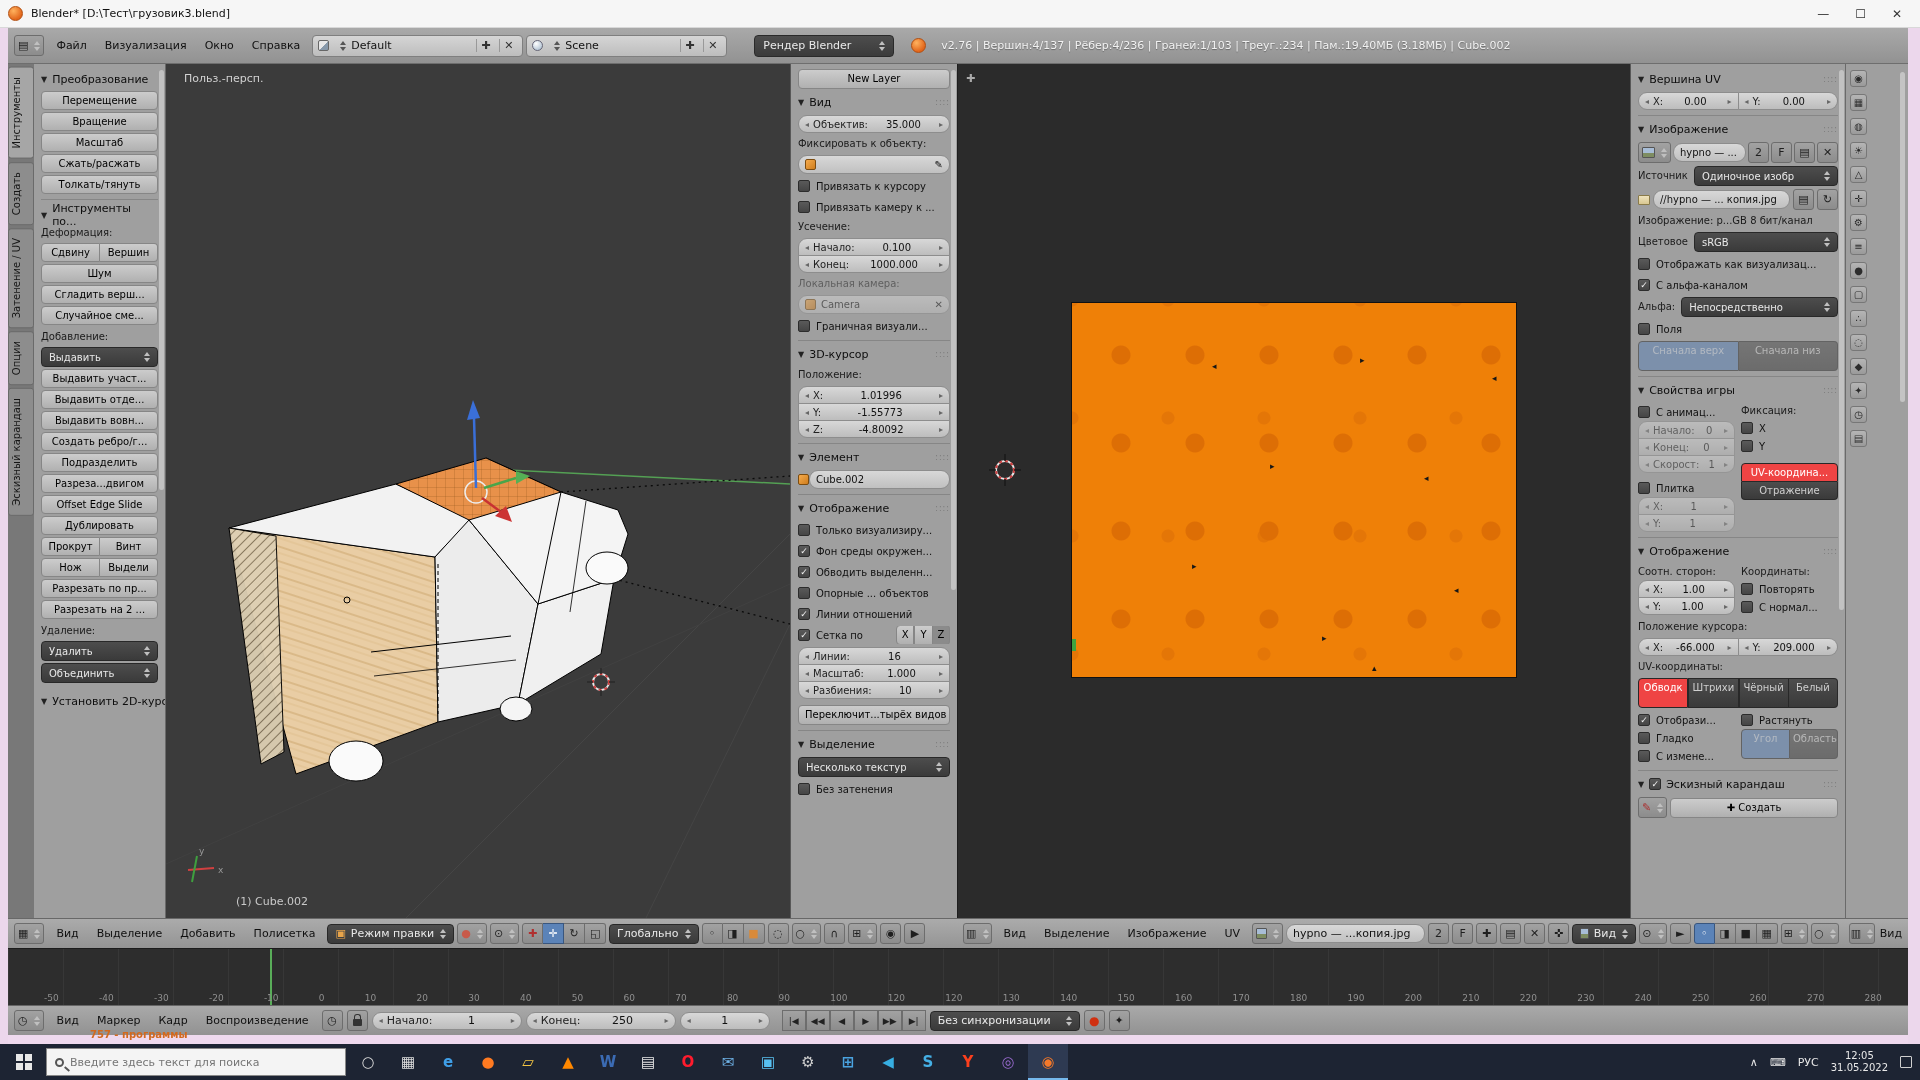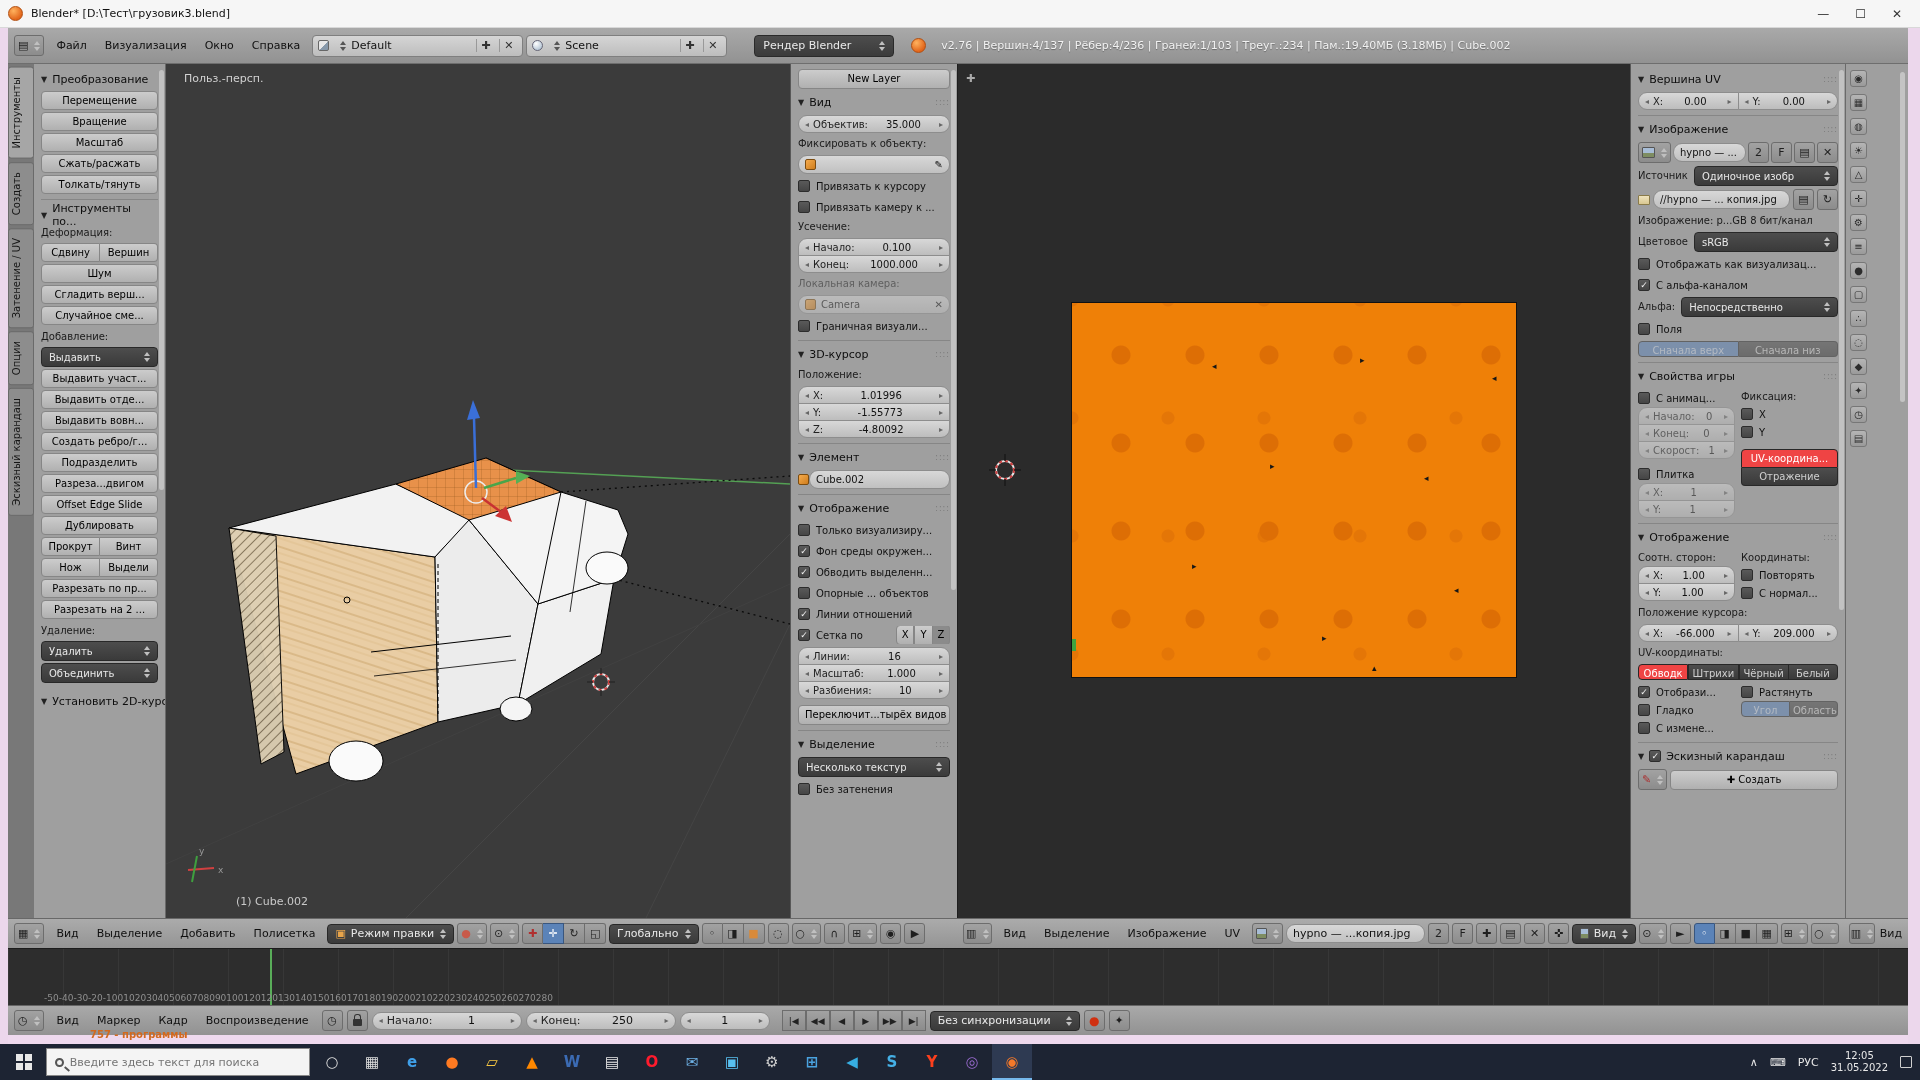--- a/index.html
+++ b/index.html
@@ -51,21 +51,21 @@
 .grip{margin-left:auto;color:#7a7a7a;font-size:8px;letter-spacing:1px}
 .grip::after{content:"::::"}
 .plabel{height:16px;line-height:16px;color:#1b1b1b;white-space:nowrap;overflow:hidden}
 .sep{border-top:1px solid #868686;margin:5px 0}
 .panel{background:#9f9f9f;padding:5px 7px;font-size:10px;overflow:hidden}
 .objfield{display:flex;align-items:center;gap:5px;background:linear-gradient(#d8d8d8,#c0c0c0);border:1px solid #8d8d8d;border-radius:9px;height:19px;padding:0 6px}
 .objcube{width:11px;height:11px;border-radius:2px;background:linear-gradient(135deg,#f5ab4d,#cf7d1d);border:1px solid #7c4c10}
 .imgicon{width:13px;height:11px;border:1px solid #555;border-radius:1px;background:linear-gradient(180deg,#a8bdd6 55%,#7e8d62 55%)}
 .fileicon{width:12px;height:10px;background:linear-gradient(#efe3bd,#d9c791);border:1px solid #8a7b4a;border-radius:1px}
 .tgl{display:flex}
-.tgl div{flex:1;height:16px;line-height:17px;text-align:center;background:linear-gradient(#4d4d4d,#3a3a3a);border:1px solid #282828;color:#cfcfcf;white-space:nowrap;overflow:hidden;padding:0 3px}
+.tgl div{flex:1;height:30px;line-height:17px;text-align:center;background:linear-gradient(#4d4d4d,#3a3a3a);border:1px solid #282828;color:#cfcfcf;white-space:nowrap;overflow:hidden;padding:0 3px}
 .tgl div:first-child{border-radius:4px 0 0 4px}
 .tgl div:last-child{border-radius:0 4px 4px 0;border-left:none}
 .tgl div.on{background:#ef4444;color:#fff}
 .tgl div.ondis{background:#5b83b8;color:#c6d2e4}
 
 #tabstrip{left:8px;top:64px;width:26px;height:854px;background:#787878;display:flex;flex-direction:column;gap:3px;padding-top:3px}
 .vtab{writing-mode:vertical-rl;transform:rotate(180deg);background:#8d8d8d;color:#151515;font-size:10px;padding:9px 2px;border-radius:3px;text-align:center;border:1px solid #6a6a6a}
 .vtab.act{background:#a6a6a6}
 #toolshelf{left:34px;top:64px;width:132px;height:854px;border-right:1px solid #6a6a6a}
 #toolshelf .btn{font-size:10px;height:19px;line-height:17px;margin-top:2px}
@@ -96,34 +96,34 @@
 .hbtn{height:21px;min-width:21px;display:flex;align-items:center;justify-content:center;background:linear-gradient(#a2a2a2,#8c8c8c);border:1px solid #6d6d6d;border-radius:3px;color:#1f1f1f;font-size:11px;padding:0 3px}
 .hbtn.on{background:#5b83b8;color:#fff;border-color:#39567e}
 .hgrp{display:flex}
 .hgrp .hbtn{border-radius:0;border-left-width:0}
 .hgrp .hbtn:first-child{border-radius:3px 0 0 3px;border-left-width:1px}
 .hgrp .hbtn:last-child{border-radius:0 3px 3px 0}
 .lock{position:relative;width:9px;height:7px;background:#333;border-radius:1px;margin-top:4px}
 .lock::before{content:"";position:absolute;left:1px;top:-5px;width:5px;height:5px;border:1.5px solid #333;border-bottom:none;border-radius:3px 3px 0 0}
 
 #ruler{left:8px;top:948px;width:1900px;height:57px;background:#2d2d2d;background-image:repeating-linear-gradient(90deg,#373737 0 1px,transparent 1px 55px);border-top:1px solid #1c1c1c}
-#ticks{position:absolute;left:0;right:0;bottom:2px;display:flex;padding:0 26px 0 36px}
+#ticks{position:absolute;left:0;right:0;bottom:2px;display:flex;justify-content:space-between;padding:0 26px 0 36px}
 .tick{color:#8f8f8f;font-size:9px}
 #playhead{position:absolute;left:262px;top:0;bottom:0;width:2px;background:#59ad59}
 #tlheader{left:8px;top:1005px;width:1900px;height:30px;background:linear-gradient(#a9a9a9,#929292);border-top:1px solid #666;display:flex;align-items:center;padding:0 6px;gap:4px}
 #tlheader .pill{width:150px}
 .pbtn{width:24px;height:21px;display:flex;align-items:center;justify-content:center;background:linear-gradient(#a2a2a2,#8c8c8c);border:1px solid #6d6d6d;font-size:9px;color:#222}
 .rec{color:#d03010;font-size:12px}
 
 #pinkstrip{left:8px;top:1035px;width:1900px;height:9px;background:#eed9ee;overflow:visible}
 #bgwin-label{position:absolute;left:82px;top:-6px;color:#d2691e;font-size:10px;font-weight:bold;white-space:nowrap}
 #taskbar{left:0;top:1044px;width:1920px;height:36px;background:#1d2433;display:flex;align-items:center;gap:2px;padding:0 4px;color:#e8e8e8}
 .startbtn{width:40px;height:36px;display:grid;grid-template-columns:7px 7px;grid-template-rows:7px 7px;gap:2px;place-content:center}
 .startbtn i{background:#e8e8e8}
-#searchbox{width:264px;height:28px;background:#f4f4f4;border:1px solid #888;display:flex;align-items:center;gap:6px;padding:0 8px}
+#searchbox{width:300px;height:28px;background:#f4f4f4;border:1px solid #888;display:flex;align-items:center;gap:6px;padding:0 8px}
 #searchbox input{border:none;outline:none;background:transparent;font-size:11px;width:250px;color:#333;font-family:"DejaVu Sans",sans-serif}
 .mag{width:9px;height:9px;border:2px solid #555;border-radius:50%;position:relative}
 .mag::after{content:"";position:absolute;left:7px;top:8px;width:6px;height:2px;background:#555;transform:rotate(40deg)}
 .tbi{width:40px;height:36px;display:flex;align-items:center;justify-content:center;font-size:15px;font-weight:bold}
 .tbi.act{background:#2e3a52;box-shadow:inset 0 -2px 0 #76b9ed}
 #tray{margin-left:auto;display:flex;align-items:center;gap:12px;padding-right:4px;font-size:11px}
 #clock{text-align:center;font-size:10px;line-height:1.25}
 .notif{width:12px;height:12px;border:1px solid #cfcfcf;border-radius:1px}
 </style>
 </head>

